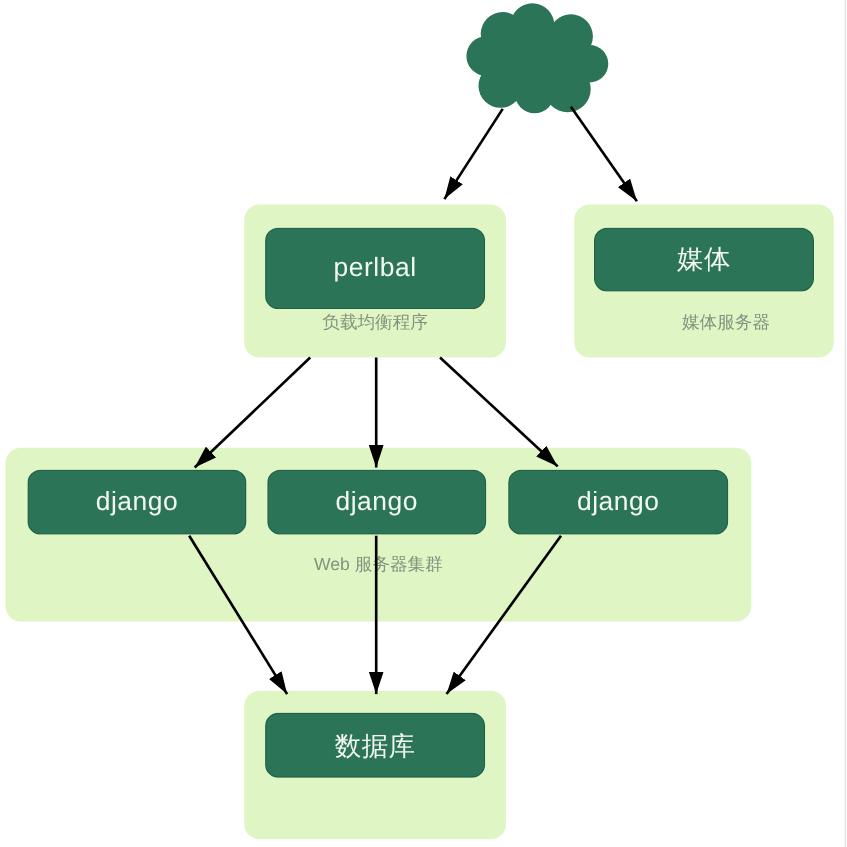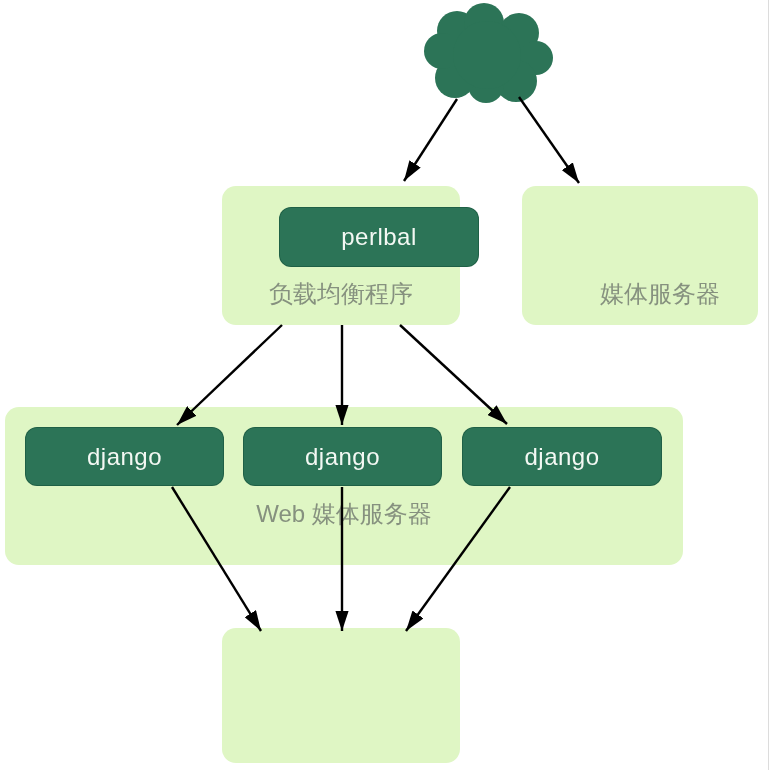--- a/index.html
+++ b/index.html
@@ -40,21 +40,21 @@
     color: var(--node-text, #f3f8f3);
     font-size: 24px;
     letter-spacing: 0.5px;
   }
   .caption {
     position: absolute;
     left: 0;
     right: 0;
     text-align: center;
     color: var(--caption-text, #86917f);
-    font-size: 24px;
+    font-size: 16px;
     line-height: 22px;
     z-index: 2;
   }
   svg.connector-layer {
     position: absolute;
     left: 0;
     top: 0;
     z-index: 5;
     pointer-events: none;
   }
@@ -69,44 +69,50 @@
   .cloud-lobe {
     fill: var(--dark-green, #2c7457);
   }
 </style>
 </head>
 <body>
 
 <div class="canvas">
 
   <div class="group" style="left:222px; top:186px; width:238px; height:139px;">
-    <div class="node" style="left:19px; top:21px; width:200px; height:60px;margin-left:38px;">
+    <div class="node" style="left:19px; top:21px; width:200px; height:74px;">
       <span>perlbal</span>
     </div>
     <div class="caption" style="top:97px;">负载均衡程序</div>
   </div>
 
   <div class="group" style="left:522px; top:186px; width:236px; height:139px;">
+    <div class="node" style="left:18px; top:21px; width:200px; height:58px;">
+      <span>媒体</span>
+    </div>
     <div class="caption" style="top:97px;margin-left:40px;">媒体服务器</div>
   </div>
 
   <div class="group" style="left:5px; top:407px; width:678px; height:158px;">
     <div class="node" style="left:20px; top:20px; width:199px; height:59px;">
       <span>django</span>
     </div>
     <div class="node" style="left:238px; top:20px; width:199px; height:59px;">
       <span>django</span>
     </div>
     <div class="node" style="left:457px; top:20px; width:200px; height:59px;">
       <span>django</span>
     </div>
-    <div class="caption" style="top:96px;">Web 媒体服务器</div>
+    <div class="caption" style="top:96px;">Web 服务器集群</div>
   </div>
 
   <div class="group" style="left:222px; top:628px; width:238px; height:135px;">
+    <div class="node" style="left:19px; top:20px; width:200px; height:59px;">
+      <span>数据库</span>
+    </div>
   </div>
 
   <svg class="connector-layer" width="770" height="770" viewBox="0 0 770 770">
     <defs>
       <marker id="ah" markerWidth="8.5" markerHeight="5.6" refX="8.5" refY="2.8" orient="auto">
         <path class="arrowhead-shape" d="M0,0 L8.5,2.8 L0,5.6 Z"></path>
       </marker>
     </defs>
 
     <g>

